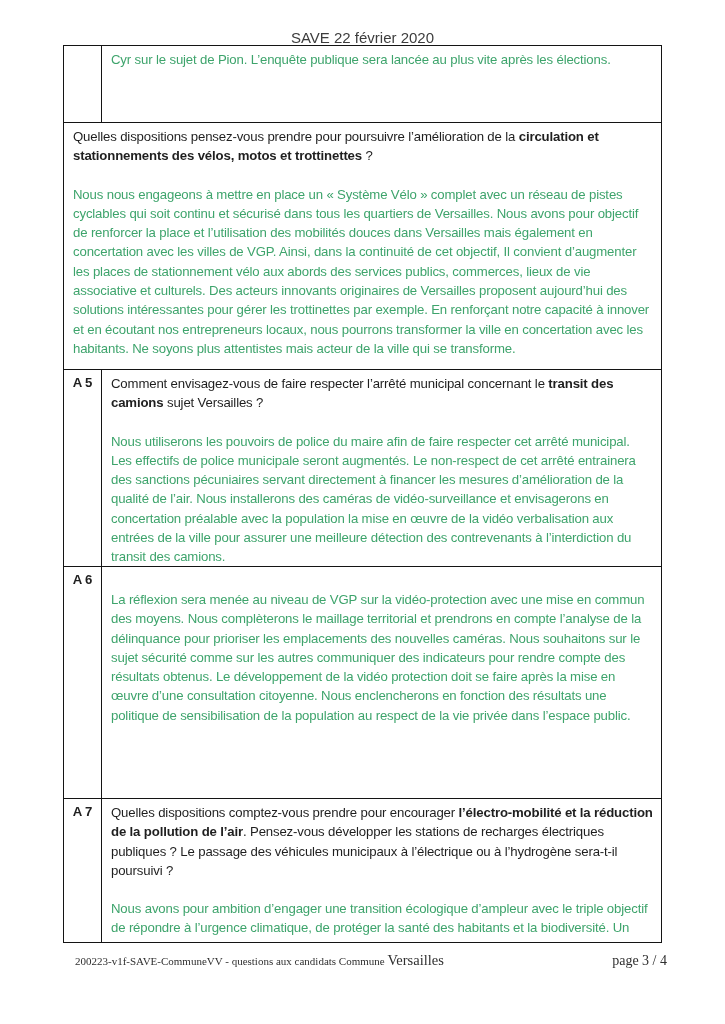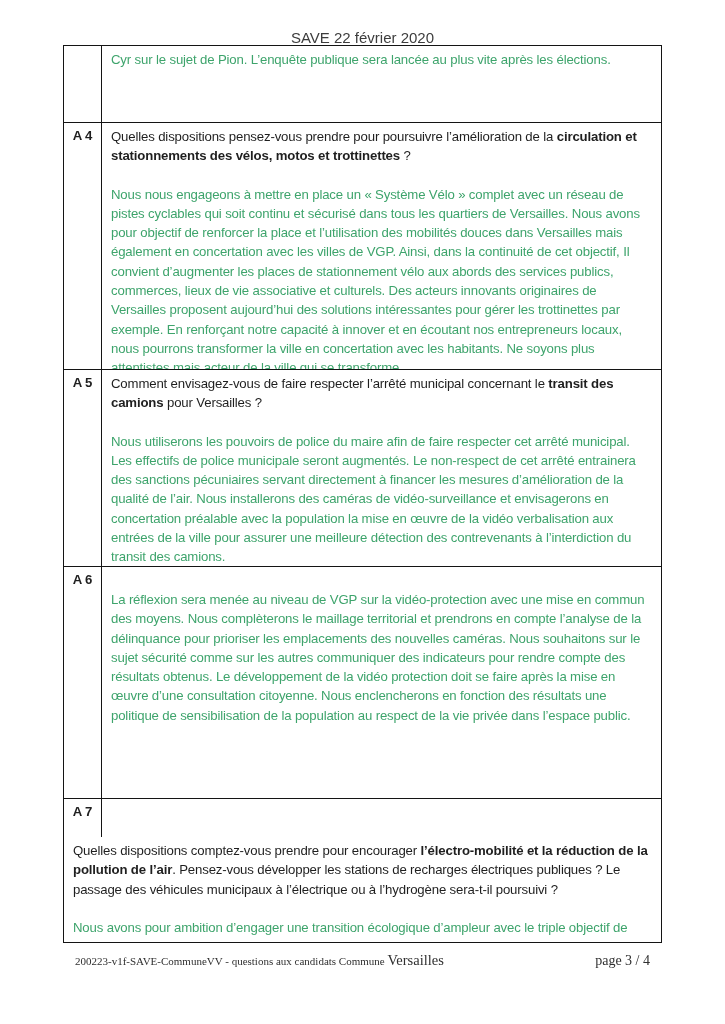--- a/index.html
+++ b/index.html
@@ -73,25 +73,25 @@
     margin: 0;
     color: var(--answer-green, #3ea46c);
   }
   .answer.after-question {
     margin-top: 19px;
   }
   .r0 { height: 76px; }
   .r1 { height: 247px; }
   .r2 { height: 197px; }
   .r3 { height: 232px; }
-  .r4 { height: 144px; flex-direction: column; }
+  .r4 { height: 144px; }
   .doc-footer {
     position: absolute;
     left: 75px;
-    right: 75px;
+    right: 58px;
     top: 951px;
     display: flex;
     justify-content: space-between;
     align-items: baseline;
     font-family: "Liberation Serif", serif;
     color: #2f2f2f;
     gap: 21px;
   }
   .footer-ref-small { font-size: 11px; }
   .footer-ref-large { font-size: 14.5px; }
@@ -110,31 +110,30 @@
   <div class="doc-table">
 
     <div class="t-row r0">
       <div class="label-cell"></div>
       <div class="content-cell">
         <p class="answer">Cyr sur le sujet de Pion. L’enquête publique sera lancée au plus vite après les élections.</p>
       </div>
     </div>
 
     <div class="t-row r1">
-      <div class="label-cell">A 4</div>
       <div class="content-cell">
         <p class="question"><span>Quelles dispositions pensez-vous prendre pour poursuivre l’amélioration de la </span><span class="bseg">circulation et stationnements des vélos, motos et trottinettes</span><span> ?</span></p>
         <p class="answer after-question">Nous nous engageons à mettre en place un « Système Vélo » complet avec un réseau de pistes cyclables qui soit continu et sécurisé dans tous les quartiers de Versailles. Nous avons pour objectif de renforcer la place et l’utilisation des mobilités douces dans Versailles mais également en concertation avec les villes de VGP. Ainsi, dans la continuité de cet objectif, Il convient d’augmenter les places de stationnement vélo aux abords des services publics, commerces, lieux de vie associative et culturels. Des acteurs innovants originaires de Versailles proposent aujourd’hui des solutions intéressantes pour gérer les trottinettes par exemple. En renforçant notre capacité à innover et en écoutant nos entrepreneurs locaux, nous pourrons transformer la ville en concertation avec les habitants. Ne soyons plus attentistes mais acteur de la ville qui se transforme.</p>
       </div>
     </div>
 
     <div class="t-row r2">
       <div class="label-cell">A 5</div>
       <div class="content-cell">
-        <p class="question"><span>Comment envisagez-vous de faire respecter l’arrêté municipal concernant le </span><span class="bseg">transit des camions</span><span> pour Versailles ?</span></p>
+        <p class="question"><span>Comment envisagez-vous de faire respecter l’arrêté municipal concernant le </span><span class="bseg">transit des camions</span><span> sujet Versailles ?</span></p>
         <p class="answer after-question">Nous utiliserons les pouvoirs de police du maire afin de faire respecter cet arrêté municipal. Les effectifs de police municipale seront augmentés. Le non-respect de cet arrêté entrainera des sanctions pécuniaires servant directement à financer les mesures d’amélioration de la qualité de l’air. Nous installerons des caméras de vidéo-surveillance et envisagerons en concertation préalable avec la population la mise en œuvre de la vidéo verbalisation aux entrées de la ville pour assurer une meilleure détection des contrevenants à l’interdiction du transit des camions.</p>
       </div>
     </div>
 
     <div class="t-row r3">
       <div class="label-cell">A 6</div>
       <div class="content-cell">
         <p class="answer after-question">La réflexion sera menée au niveau de VGP sur la vidéo-protection avec une mise en commun des moyens. Nous complèterons le maillage territorial et prendrons en compte l’analyse de la délinquance pour prioriser les emplacements des nouvelles caméras. Nous souhaitons sur le sujet sécurité comme sur les autres communiquer des indicateurs pour rendre compte des résultats obtenus. Le développement de la vidéo protection doit se faire après la mise en œuvre d’une consultation citoyenne. Nous enclencherons en fonction des résultats une politique de sensibilisation de la population au respect de la vie privée dans l’espace public.</p>
       </div>
     </div>

